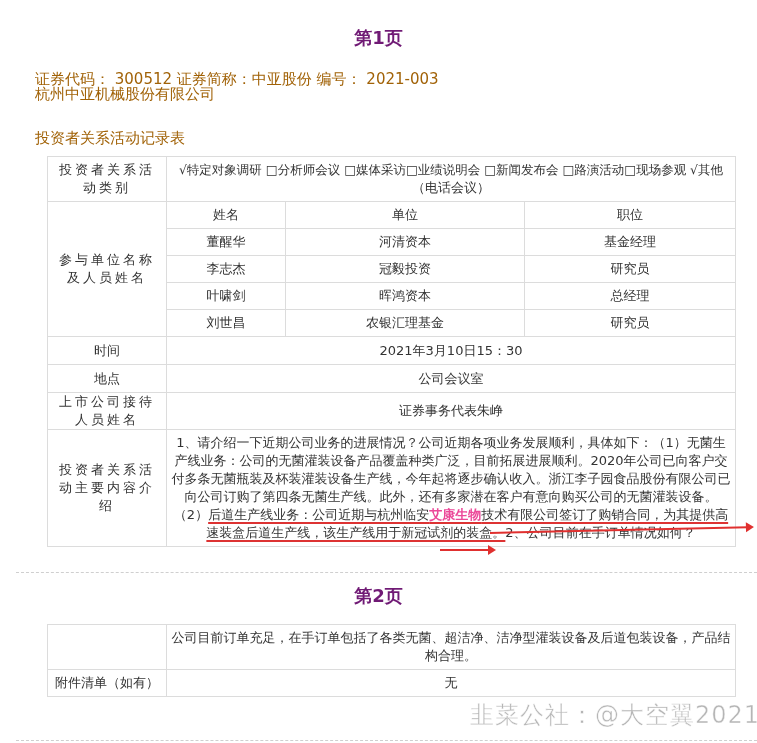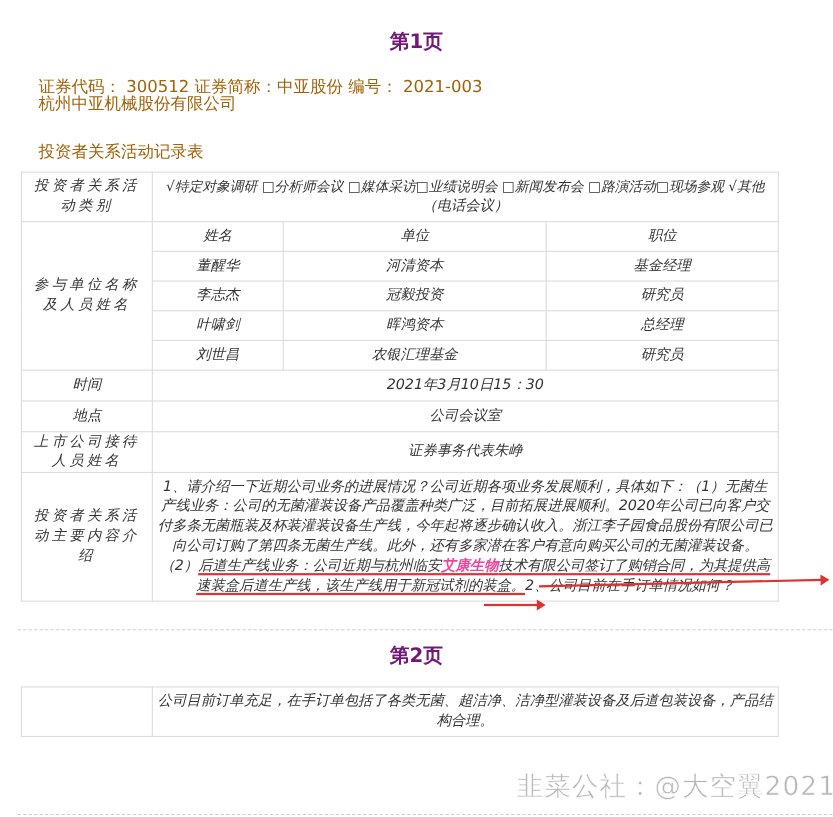--- a/index.html
+++ b/index.html
@@ -27,25 +27,24 @@
     }
     .meta-line {
       position: absolute;
       left: 35px;
       font-size: 15px;
       color: #a16207;
       white-space: nowrap;
     }
     table.rec {
       position: absolute;
-      left: 19px;
+      left: 47px;
       border-collapse: collapse;
       table-layout: fixed;
       width: 688px;
-      font-style: italic;
     }
     table.rec td {
       border: 1px solid #dcdcdc;
       text-align: center;
       vertical-align: middle;
       font-size: 13px;
       line-height: 18px;
       padding: 0 4px;
       color: #333;
     }
@@ -182,18 +181,22 @@
 <table class="rec" style="top:624px;">
   <colgroup>
     <col style="width:119px">
     <col style="width:569px">
   </colgroup>
   <tbody>
       <tr style="height:45px;">
     <td></td>
     <td style="padding:2px 3px;">公司目前订单充足，在手订单包括了各类无菌、超洁净、洁净型灌装设备及后道包装设备，产品结构合理。</td>
   </tr>
+  <tr style="height:27px;">
+    <td style="white-space:nowrap;padding:0 2px;">附件清单（如有）</td>
+    <td>无</td>
+  </tr>
 </tbody>
   </table>
 
 <div class="sep" style="top:740px;"></div>
 
 <div class="watermark">韭菜公社：@大空翼2021</div>
 
 </body></html>

